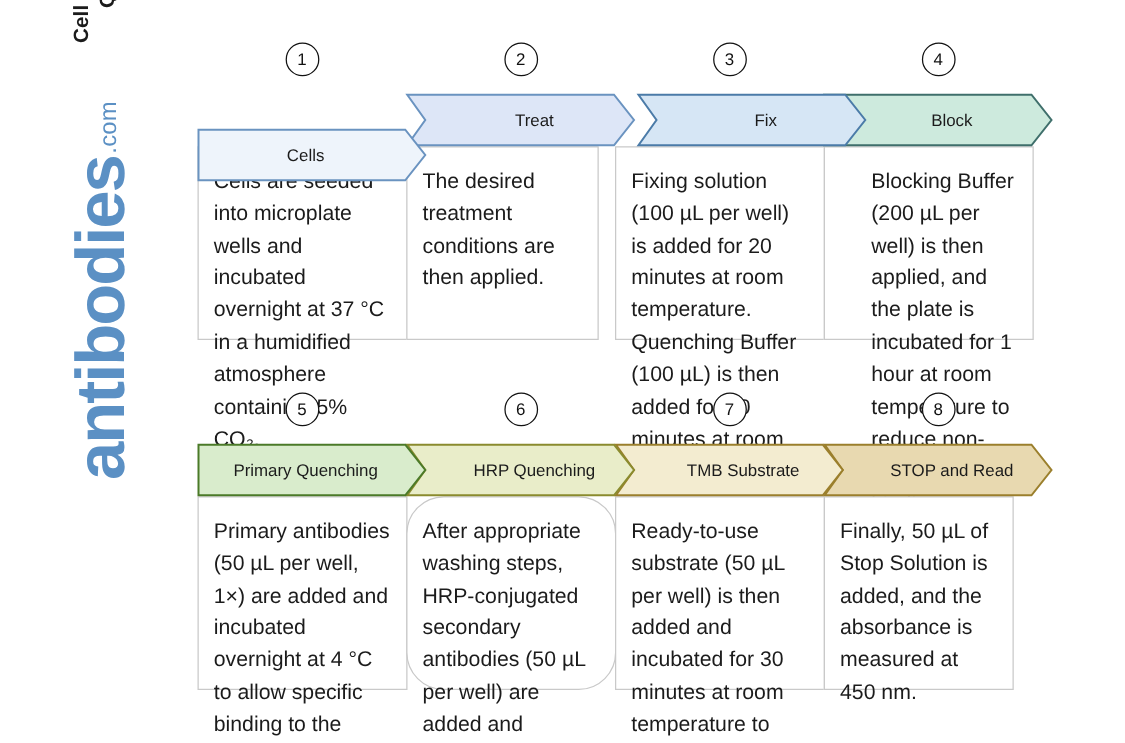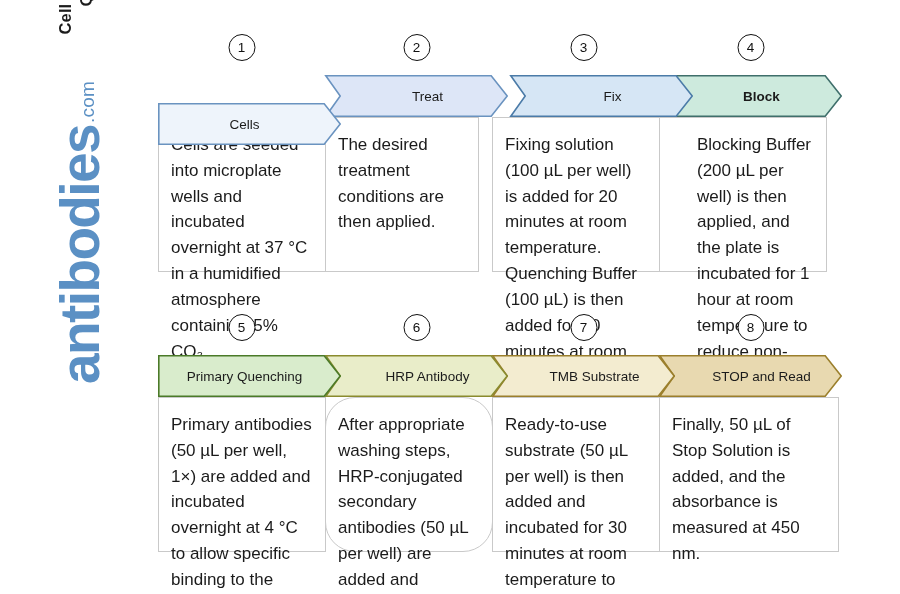--- a/index.html
+++ b/index.html
@@ -122,21 +122,21 @@
         <div class="chev" style="left: 352px; width: 183px; z-index: 8; text-align: right;">
           <svg width="183" height="42">
             <path d="M0.8,0.8 L166.2,0.8 L182.2,21 L166.2,41.2 L0.8,41.2 L15.2,21 Z" fill="#d6e6f5" stroke="#4b7ba8" stroke-width="1.6" stroke-linejoin="miter"></path>
           </svg>
           <div class="chev-label" style="width: 167px; left: 16px;">Fix</div>
         </div>
         <div class="chev" style="left: 501px; width: 183px; z-index: 7;">
           <svg width="183" height="42">
             <path d="M0.8,0.8 L166.2,0.8 L182.2,21 L166.2,41.2 L0.8,41.2 L15.2,21 Z" fill="#cdeadd" stroke="#3f6f6b" stroke-width="1.6" stroke-linejoin="miter"></path>
           </svg>
-          <div class="chev-label" style="width: 167px; left: 16px; font-weight: bold;">Block</div>
+          <div class="chev-label" style="width: 167px; left: 16px;">Block</div>
         </div>
       </div>
       <div class="bodies">
         <div class="body-cell" style="left: 0px; width: 168px;">
           <div class="body-text">Cells are seeded into microplate wells and incubated overnight at 37 °C in a humidified atmosphere containing 5% CO₂.</div>
         </div>
         <div class="body-cell" style="left: 167px; width: 154px;">
           <div class="body-text">The desired treatment conditions are then applied.</div>
         </div>
         <div class="body-cell" style="left: 334px; width: 168px;">
@@ -158,21 +158,21 @@
         <div class="chev" style="left: 0px; width: 183px; z-index: 10;">
           <svg width="183" height="42">
             <path d="M0.8,0.8 L166.2,0.8 L182.2,21 L166.2,41.2 L0.8,41.2 Z" fill="#d9eccc" stroke="#4b7a28" stroke-width="1.6" stroke-linejoin="miter"></path>
           </svg>
           <div class="chev-label" style="width: 167px; left: 0px;">Primary Quenching</div>
         </div>
         <div class="chev" style="left: 167px; width: 183px; z-index: 9;">
           <svg width="183" height="42">
             <path d="M0.8,0.8 L166.2,0.8 L182.2,21 L166.2,41.2 L0.8,41.2 L15.2,21 Z" fill="#e9edc9" stroke="#8a8b2e" stroke-width="1.6" stroke-linejoin="miter"></path>
           </svg>
-          <div class="chev-label" style="width: 167px; left: 16px;">HRP Antibody</div>
+          <div class="chev-label" style="width: 167px; left: 16px;">HRP Quenching</div>
         </div>
         <div class="chev" style="left: 334px; width: 183px; z-index: 8;">
           <svg width="183" height="42">
             <path d="M0.8,0.8 L166.2,0.8 L182.2,21 L166.2,41.2 L0.8,41.2 L15.2,21 Z" fill="#f3ecd0" stroke="#9b7f2c" stroke-width="1.6" stroke-linejoin="miter"></path>
           </svg>
           <div class="chev-label" style="width: 167px; left: 16px;">TMB Substrate</div>
         </div>
         <div class="chev" style="left: 501px; width: 183px; z-index: 7;">
           <svg width="183" height="42">
             <path d="M0.8,0.8 L166.2,0.8 L182.2,21 L166.2,41.2 L0.8,41.2 L15.2,21 Z" fill="#e8d9b0" stroke="#9b7f2c" stroke-width="1.6" stroke-linejoin="miter"></path>
@@ -183,19 +183,19 @@
       <div class="bodies">
         <div class="body-cell" style="left: 0px; width: 168px;">
           <div class="body-text">Primary antibodies (50 µL per well, 1×) are added and incubated overnight at 4 °C to allow specific binding to the target antigen.</div>
         </div>
         <div class="body-cell" style="left: 167px; width: 168px; border-radius: 30px;">
           <div class="body-text">After appropriate washing steps, HRP-conjugated secondary antibodies (50 µL per well) are added and incubated for 1.5 hours at room temperature.</div>
         </div>
         <div class="body-cell" style="left: 334px; width: 168px;">
           <div class="body-text">Ready-to-use substrate (50 µL per well) is then added and incubated for 30 minutes at room temperature to allow signal development.</div>
         </div>
-        <div class="body-cell" style="left: 501px; width: 180px;">
+        <div class="body-cell" style="left: 501px; width: 152px;">
           <div class="body-text">Finally, 50 µL of Stop Solution is added, and the absorbance is measured at 450 nm.</div>
         </div>
       </div>
     </div>
 
 </div>
 
 </body></html>

